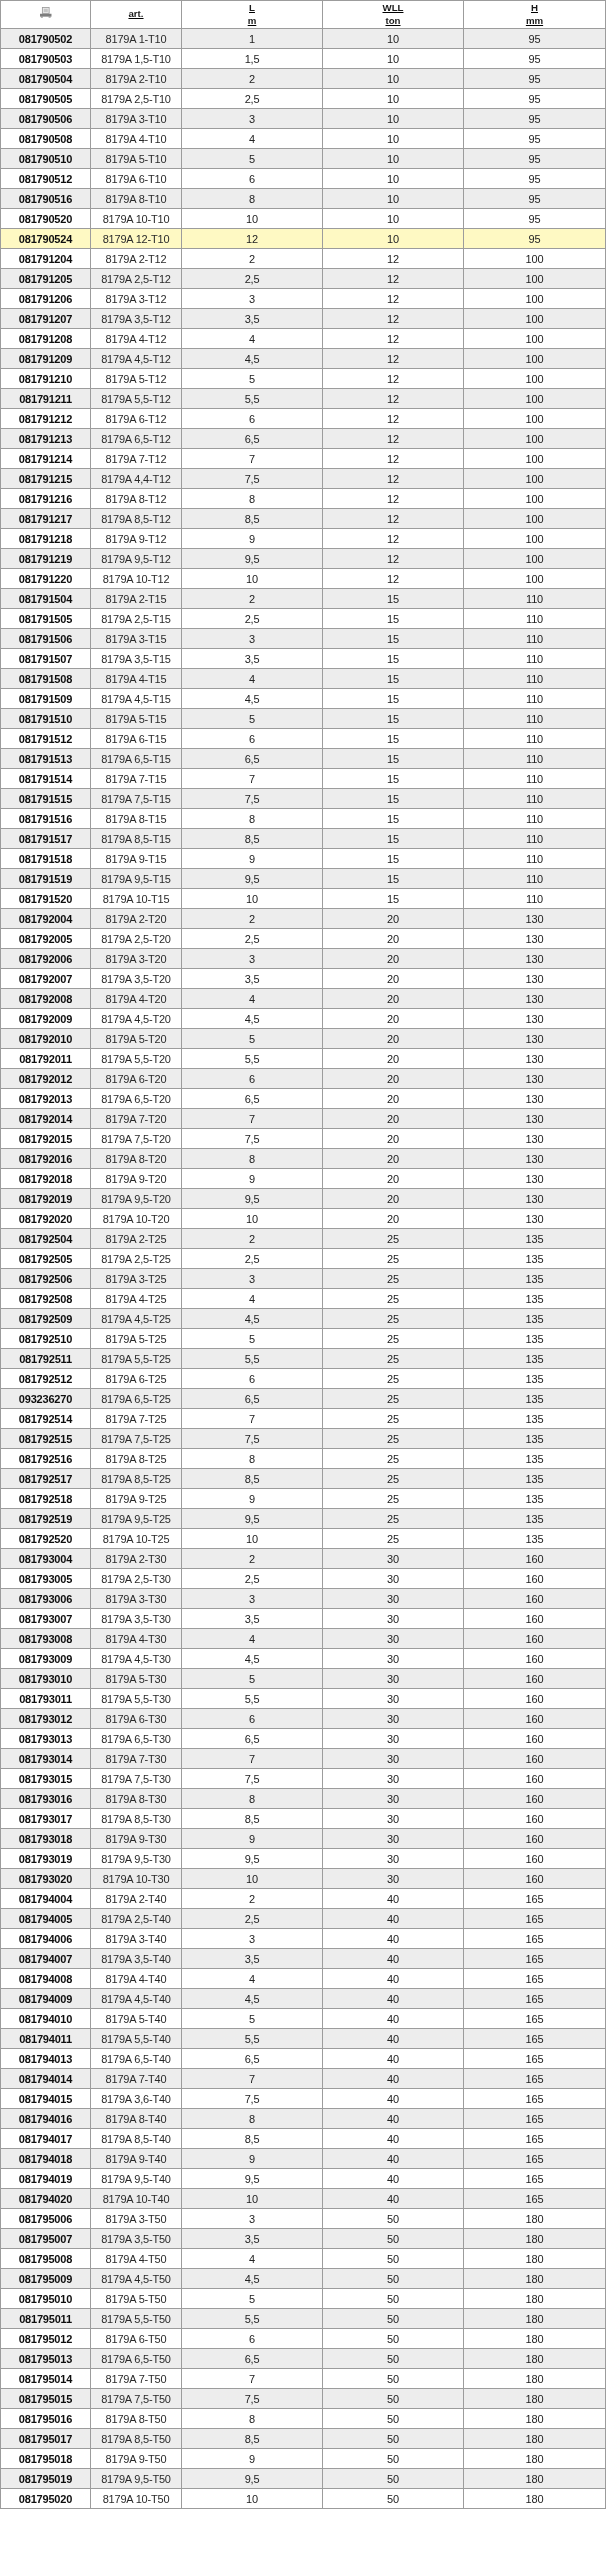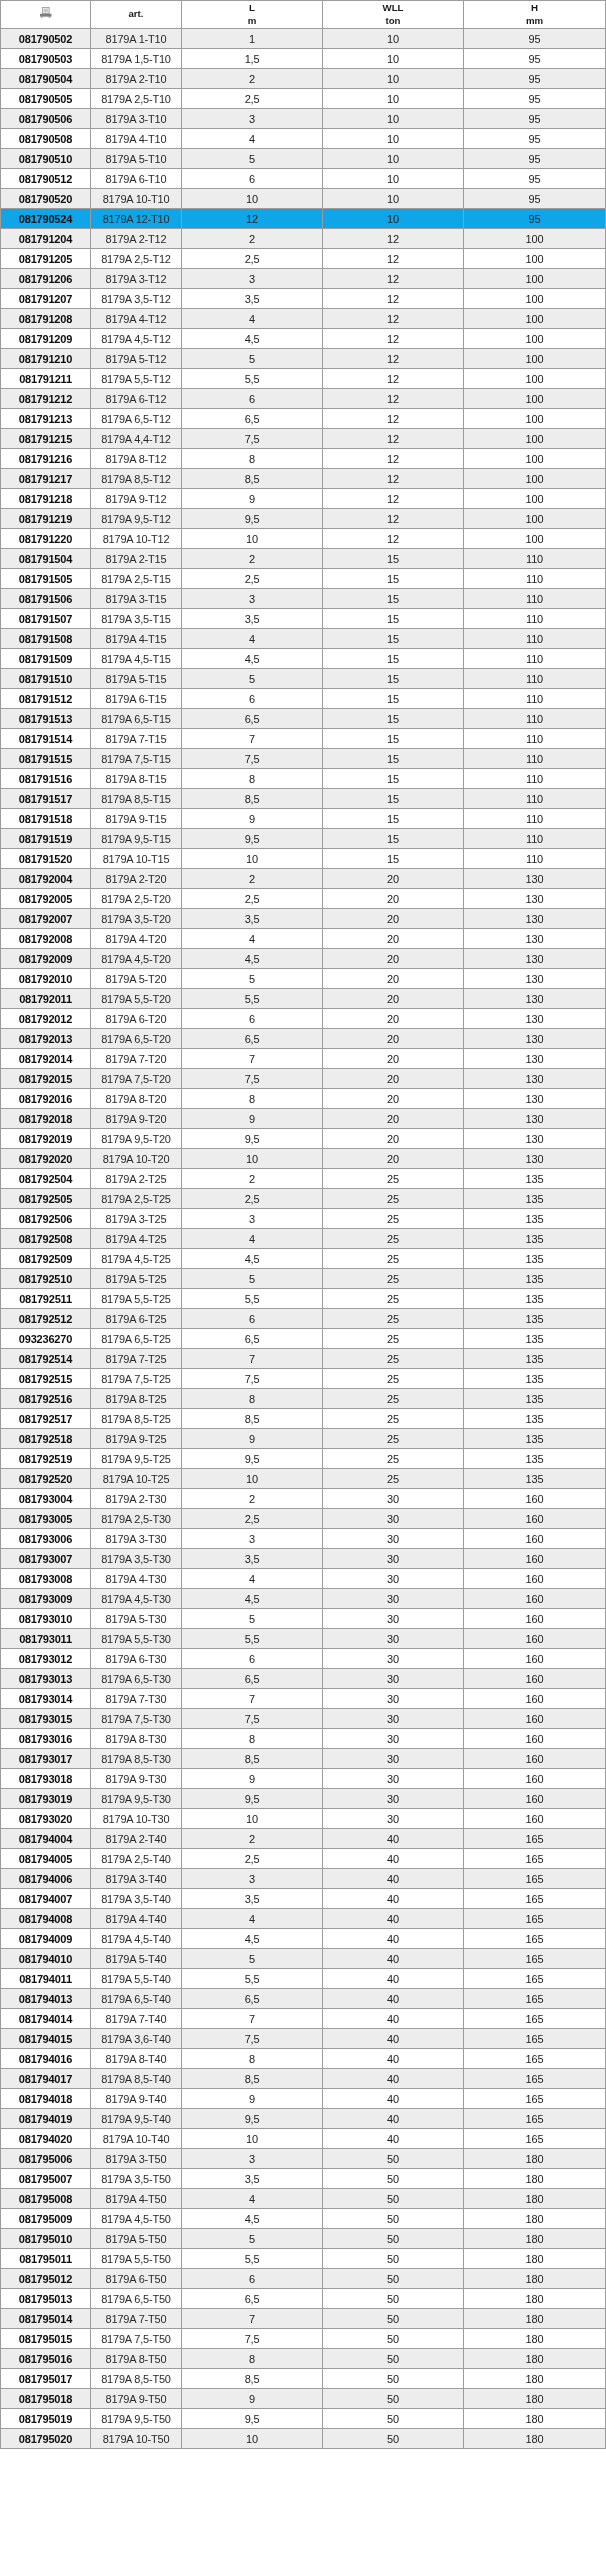--- a/index.html
+++ b/index.html
@@ -19,33 +19,33 @@
 
   th, td {
     border: 0.8px solid #9c9c9c;
     text-align: center;
     vertical-align: middle;
     padding: 0 1.7px;
     overflow: hidden;
     white-space: nowrap;
   }
 
-  thead tr { height: 28px; background: #ffffff; }
+  thead tr { height: 28px; background: #ffffff; text-decoration: underline; }
   th {
     font-size: 9.7px;
     font-weight: bold;
     color: #1a1a1a;
     line-height: 1.25;
   }
   th .hdr-line { display: block; }
 
   tbody tr { height: 20px; }
   tbody tr:nth-child(odd) { background: #ededed; }
   tbody tr:nth-child(even) { background: #ffffff; }
-  tbody tr.highlight { background: #0ea5e9; }
+  tbody tr.highlight { background: #fef9c3; }
 
   td {
     font-size: 11px;
     color: #222222;
     letter-spacing: -0.2px;
   }
   td.code {
     font-weight: bold;
     color: #0d0d0d;
     font-size: 11px;
@@ -147,20 +147,27 @@
     <td>95</td>
   </tr>
       <tr>
     <td class="code">081790512</td>
     <td class="art">8179A 6-T10</td>
     <td>6</td>
     <td>10</td>
     <td>95</td>
   </tr>
       <tr>
+    <td class="code">081790516</td>
+    <td class="art">8179A 8-T10</td>
+    <td>8</td>
+    <td>10</td>
+    <td>95</td>
+  </tr>
+      <tr>
     <td class="code">081790520</td>
     <td class="art">8179A 10-T10</td>
     <td>10</td>
     <td>10</td>
     <td>95</td>
   </tr>
       <tr class="highlight">
     <td class="code">081790524</td>
     <td class="art">8179A 12-T10</td>
     <td>12</td>
@@ -231,20 +238,27 @@
     <td>100</td>
   </tr>
       <tr>
     <td class="code">081791213</td>
     <td class="art">8179A 6,5-T12</td>
     <td>6,5</td>
     <td>12</td>
     <td>100</td>
   </tr>
       <tr>
+    <td class="code">081791214</td>
+    <td class="art">8179A 7-T12</td>
+    <td>7</td>
+    <td>12</td>
+    <td>100</td>
+  </tr>
+      <tr>
     <td class="code">081791215</td>
     <td class="art">8179A 4,4-T12</td>
     <td>7,5</td>
     <td>12</td>
     <td>100</td>
   </tr>
       <tr>
     <td class="code">081791216</td>
     <td class="art">8179A 8-T12</td>
     <td>8</td>
@@ -395,20 +409,27 @@
     <td class="code">081792004</td>
     <td class="art">8179A 2-T20</td>
     <td>2</td>
     <td>20</td>
     <td>130</td>
   </tr>
       <tr>
     <td class="code">081792005</td>
     <td class="art">8179A 2,5-T20</td>
     <td>2,5</td>
+    <td>20</td>
+    <td>130</td>
+  </tr>
+      <tr>
+    <td class="code">081792006</td>
+    <td class="art">8179A 3-T20</td>
+    <td>3</td>
     <td>20</td>
     <td>130</td>
   </tr>
       <tr>
     <td class="code">081792007</td>
     <td class="art">8179A 3,5-T20</td>
     <td>3,5</td>
     <td>20</td>
     <td>130</td>
   </tr>

